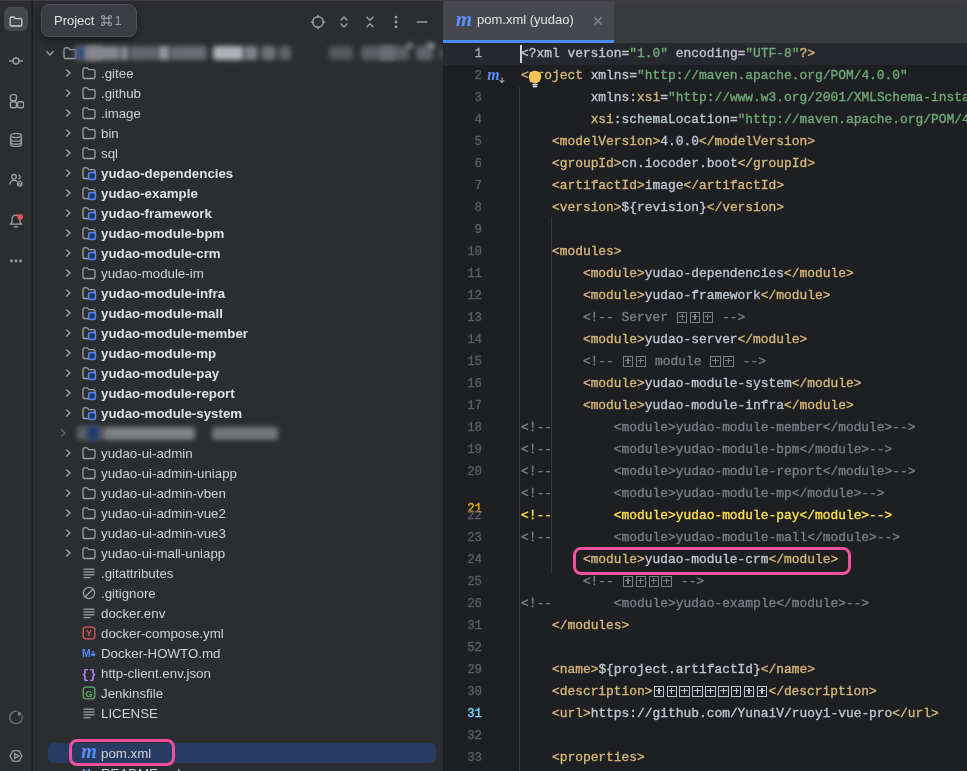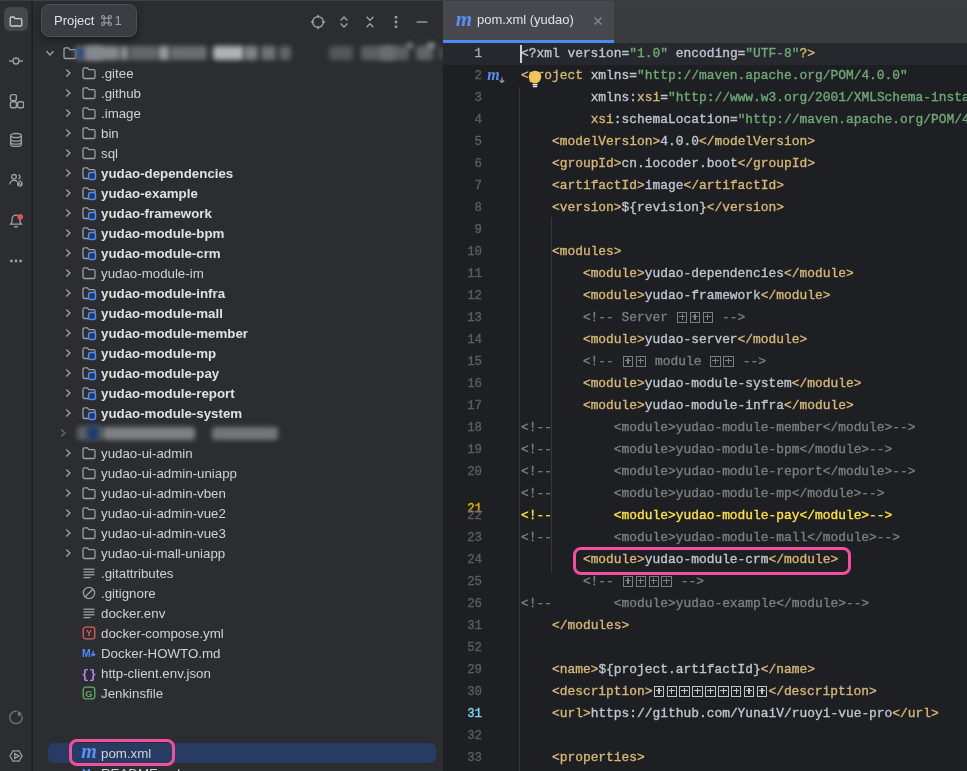--- a/index.html
+++ b/index.html
@@ -414,20 +414,29 @@
             <text x="8" y="12.5" font-family="Liberation Mono" font-size="12.5" font-weight="bold" fill="#B189F5" text-anchor="middle">{}</text>
           </svg></span>
         <span class="tl">http-client.env.json</span>
       </div>
 <div class="trow" style="top:683px">
         <span class="ic"><svg width="16" height="16" viewBox="0 0 16 16" style="">
             <rect x="2.2" y="2.2" width="11.6" height="11.6" rx="2.5" fill="none" stroke="#5FAD65" stroke-width="1.3"></rect>
             <text x="8" y="11.6" font-family="Liberation Sans" font-size="9.5" font-weight="bold" fill="#5FAD65" text-anchor="middle">G</text>
           </svg></span>
         <span class="tl">Jenkinsfile</span>
+      </div>
+<div class="trow" style="top:703px">
+        <span class="ic"><svg width="16" height="16" viewBox="0 0 16 16" style="">
+            <line x1="2.5" y1="4.2" x2="13.5" y2="4.2" stroke="#9DA0A8" stroke-width="1.3"></line>
+            <line x1="2.5" y1="7" x2="13.5" y2="7" stroke="#9DA0A8" stroke-width="1.3"></line>
+            <line x1="2.5" y1="9.8" x2="13.5" y2="9.8" stroke="#9DA0A8" stroke-width="1.3"></line>
+            <line x1="2.5" y1="12.6" x2="9.5" y2="12.6" stroke="#9DA0A8" stroke-width="1.3"></line>
+          </svg></span>
+        <span class="tl">LICENSE</span>
       </div>
 <div class="trow" style="top:766px">
         <span class="ic"><svg width="16" height="16" viewBox="0 0 16 16" style="">
             <circle cx="5.2" cy="3.8" r="1.4" fill="#8E9297"></circle>
             <path d="M5.5 5.2 C3.4 6.2 3.2 10.8 6.6 12.2 C10.2 13.6 12.6 10.4 11.6 7.4 C10.9 5.3 7.6 4.2 5.5 5.2 Z" fill="#CF4940"></path>
             <path d="M5.5 5.2 C3.4 6.2 3.2 10.8 6.6 12.2 C7 9 6.5 6 5.5 5.2 Z" fill="#A33730"></path>
           </svg></span>
         <span class="tl">lombok.config</span>
       </div>
 <div class="trow" style="top:743px">

